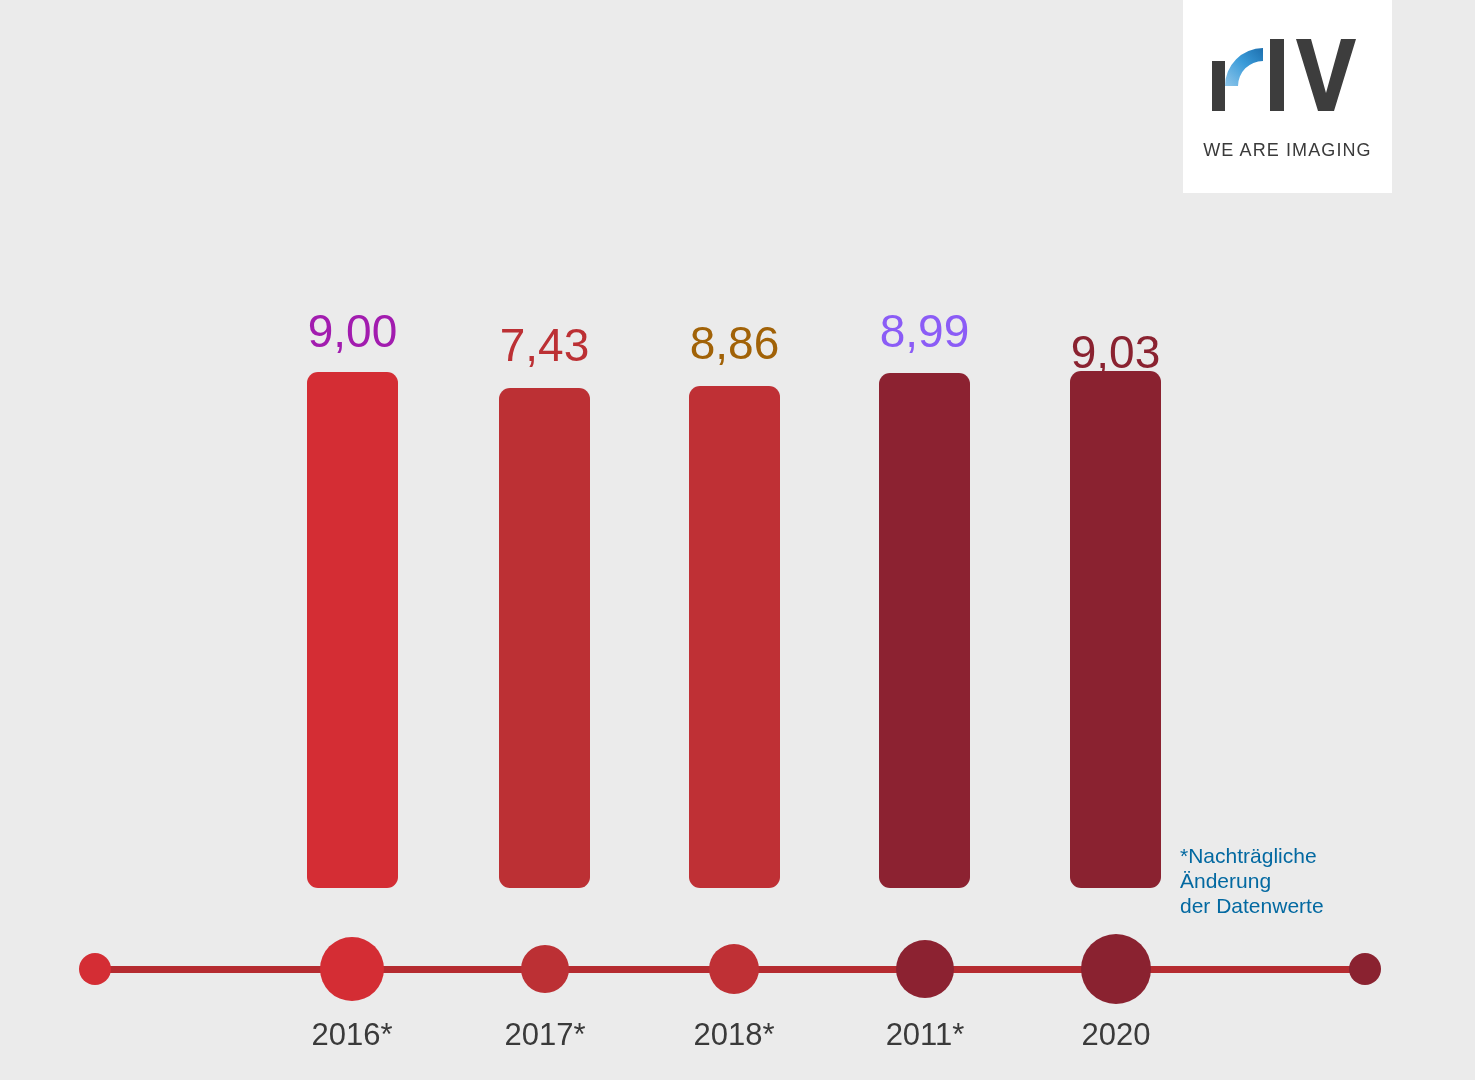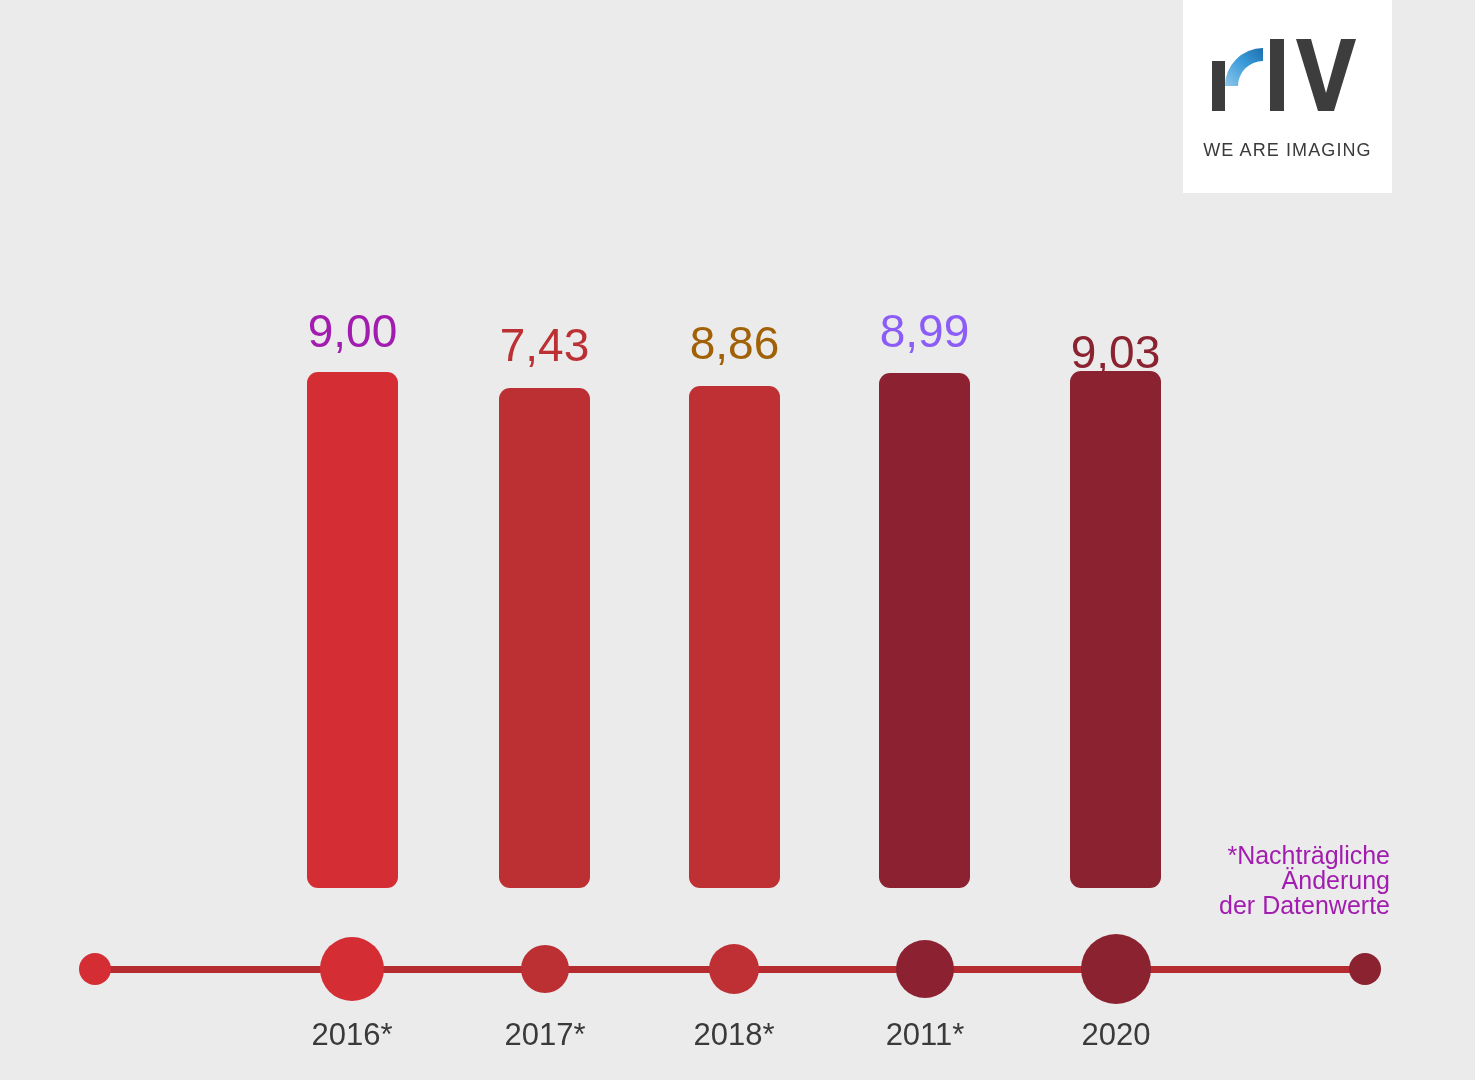--- a/index.html
+++ b/index.html
@@ -130,24 +130,23 @@
     color: #3a3a3a;
     font-family: "Liberation Sans Narrow", "Liberation Sans", sans-serif;
   }
 
   
   .footnote {
     position: absolute;
     left: 1180px;
     top: 843px;
     width: 210px;
-    text-align: right;
-    font-size: 25px;
+    font-size: 21px;
     line-height: 25px;
-    color: #a21caf;
+    color: #0369a1;
     font-family: "Liberation Sans Narrow", "Liberation Sans", sans-serif;
     white-space: pre-line;
   }
 </style>
 </head>
 <body>
 
 <div id="canvas">
 
 

